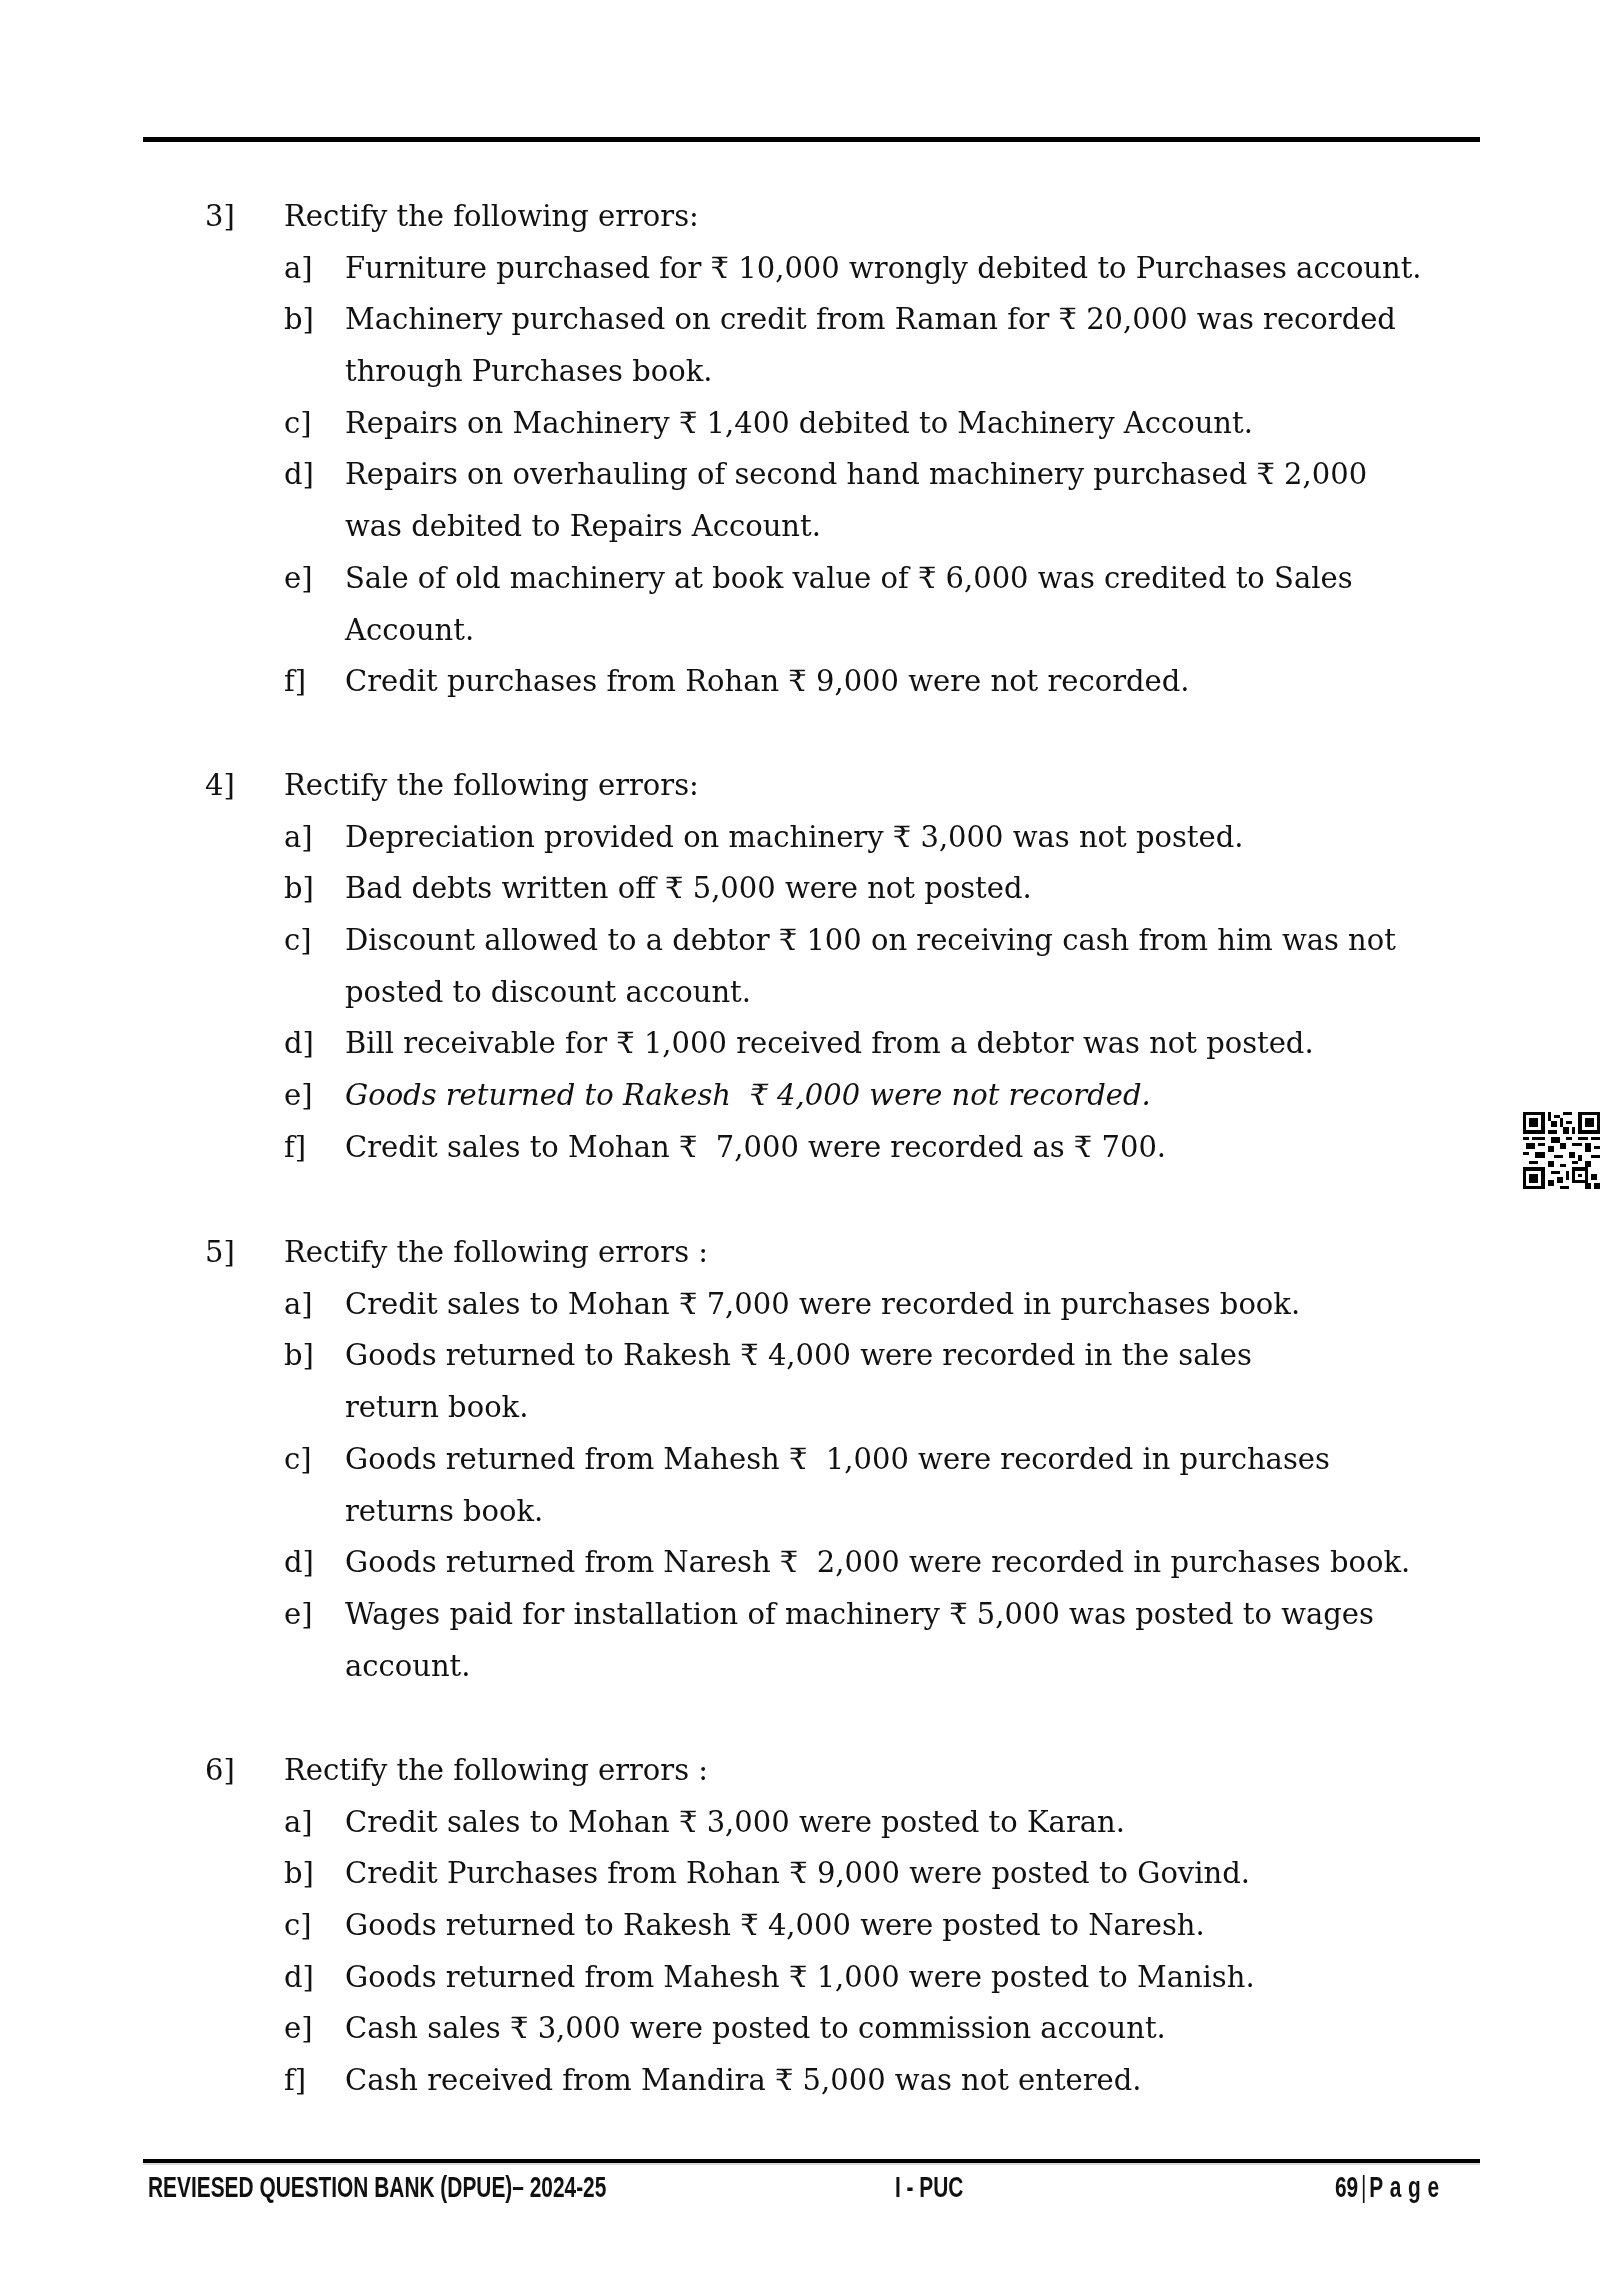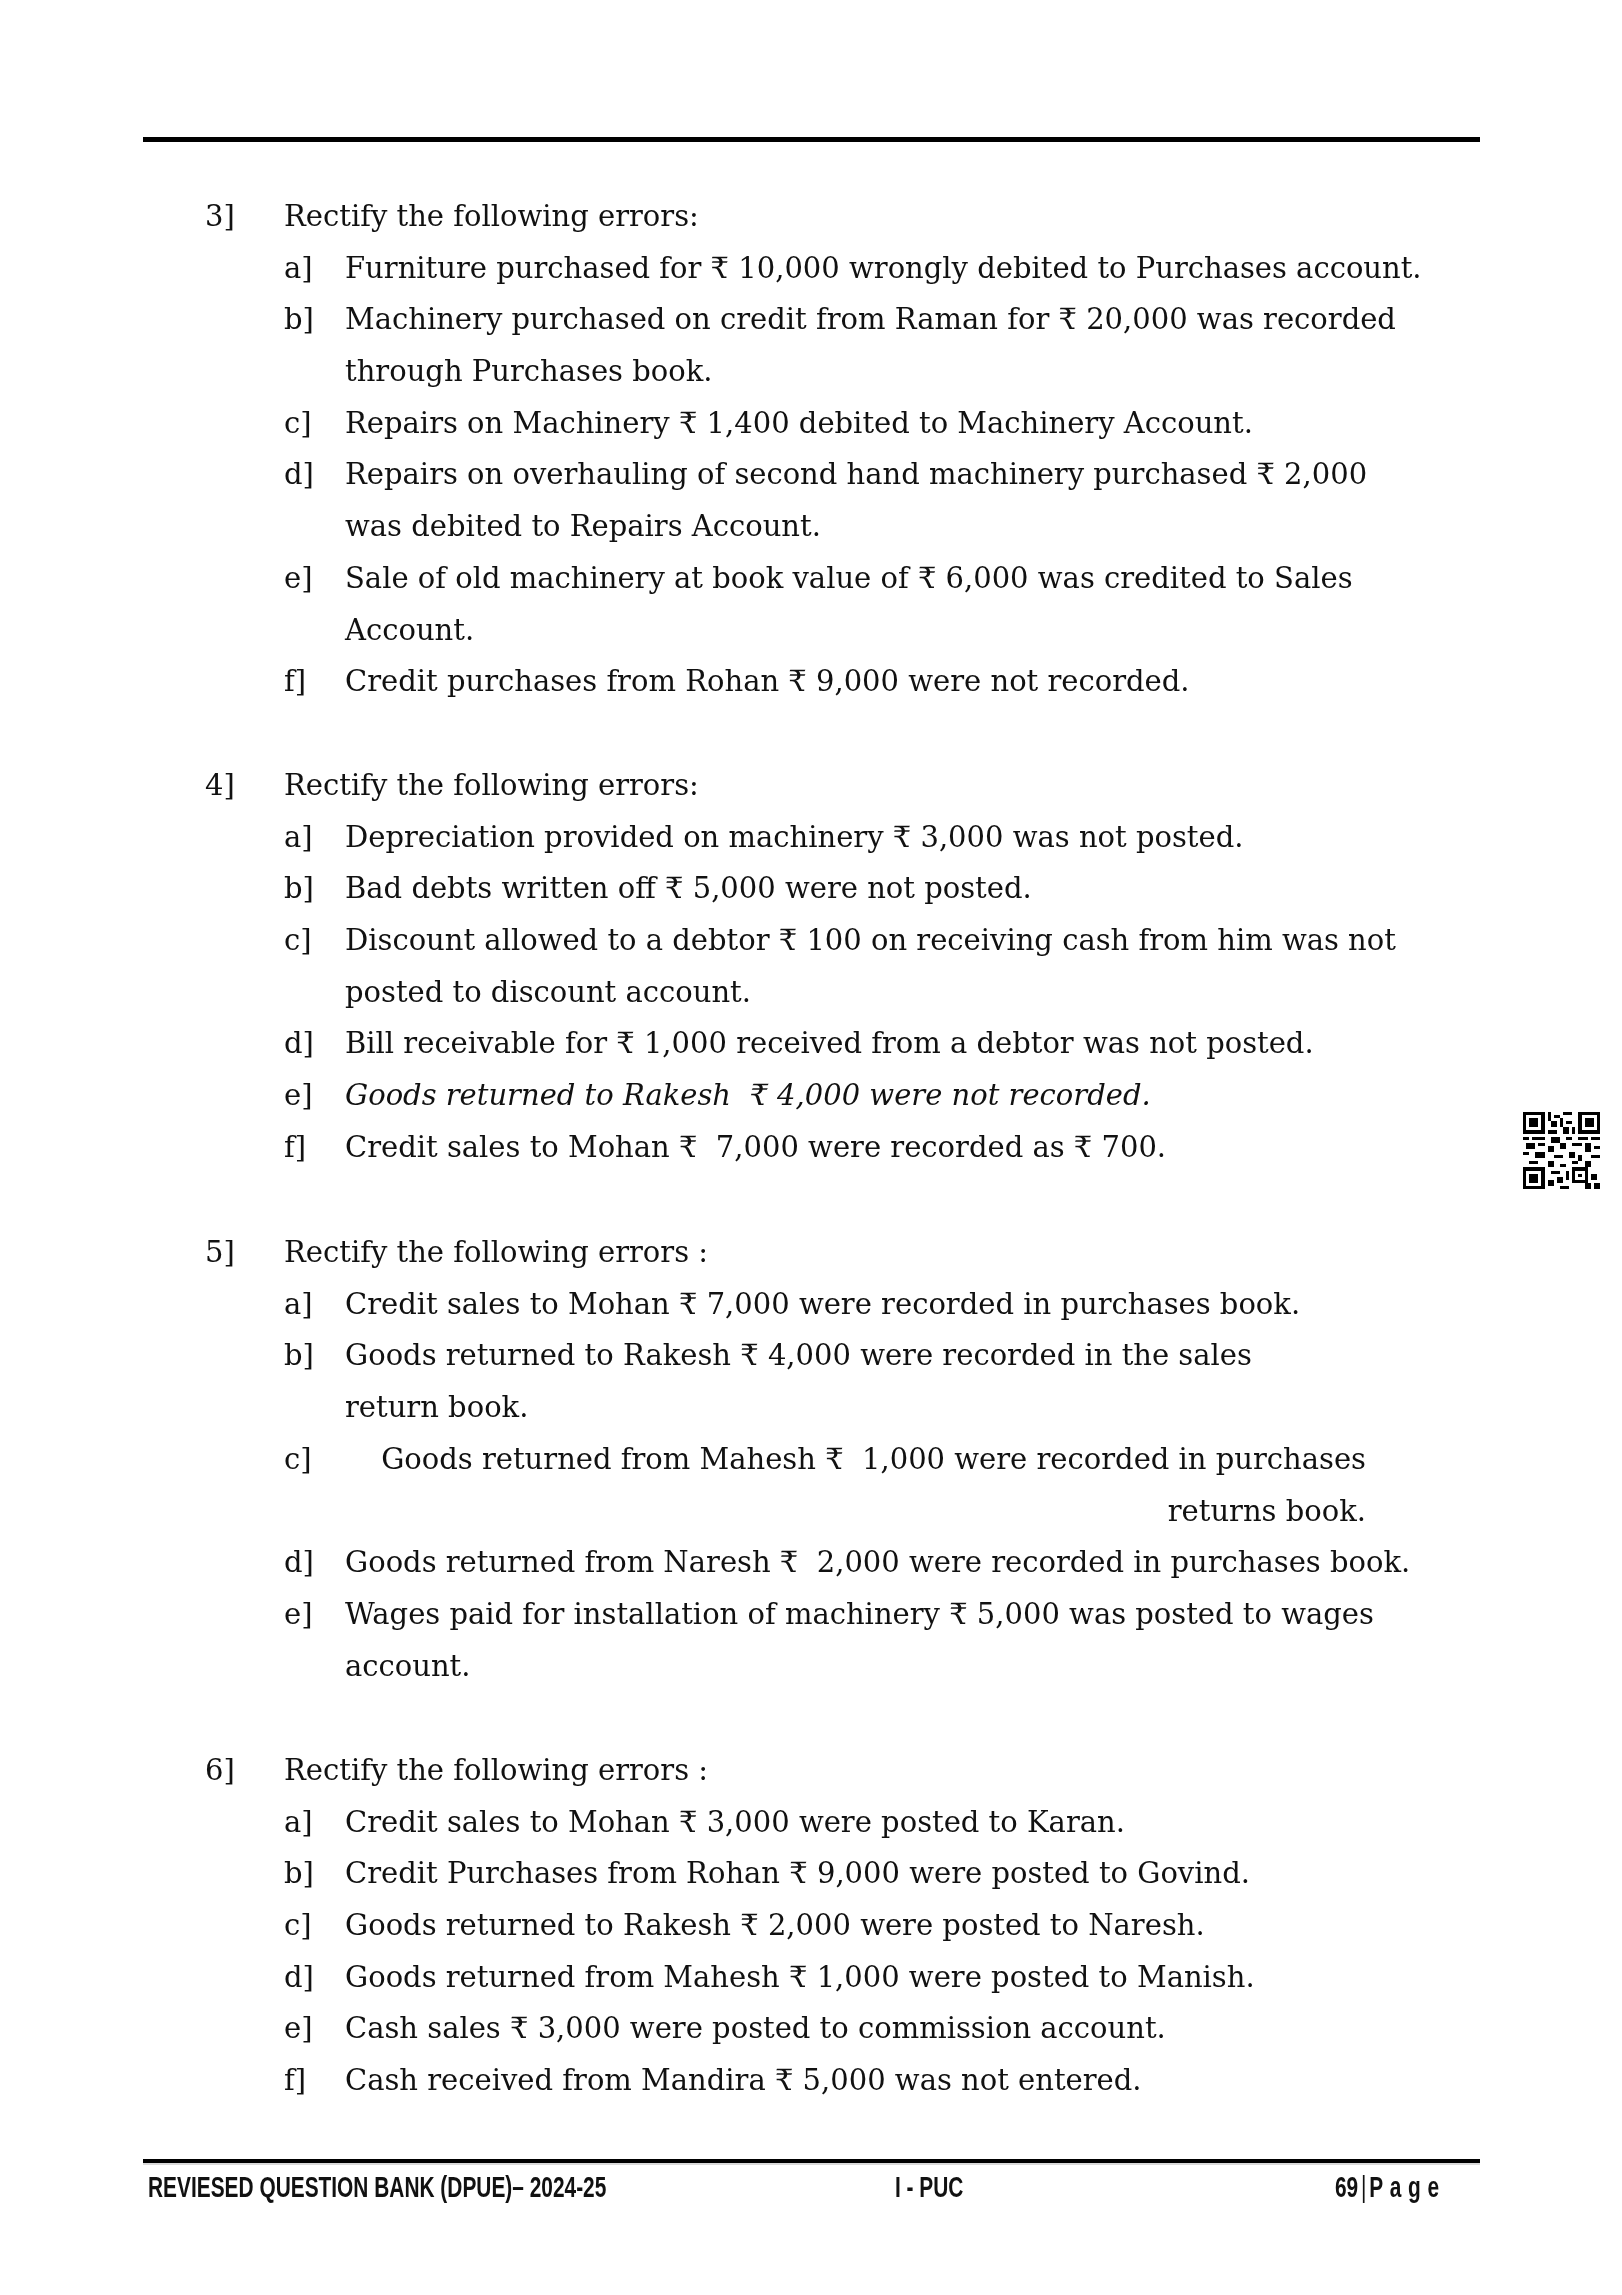--- a/index.html
+++ b/index.html
@@ -95,21 +95,21 @@
     <div class="item" style="top:52px;">
       <span class="ilabel">a]</span>
       <span class="itext">Credit sales to Mohan ₹ 7,000 were recorded in purchases book.</span>
     </div>
     <div class="item" style="top:103px;">
       <span class="ilabel">b]</span>
       <span class="itext" style="width:942px;">Goods returned to Rakesh ₹ 4,000 were recorded in the sales return book.</span>
     </div>
     <div class="item" style="top:207px;">
       <span class="ilabel">c]</span>
-      <span class="itext" style="width:1021px; white-space:pre-wrap;text-align:right;">Goods returned from Mahesh ₹  1,000 were recorded in purchases returns book.</span>
+      <span class="itext" style="width:1021px; white-space:pre-wrap;">Goods returned from Mahesh ₹  1,000 were recorded in purchases returns book.</span>
     </div>
     <div class="item" style="top:310px;">
       <span class="ilabel">d]</span>
       <span class="itext" style="white-space:pre;">Goods returned from Naresh ₹  2,000 were recorded in purchases book.</span>
     </div>
     <div class="item" style="top:362px;">
       <span class="ilabel">e]</span>
       <span class="itext" style="width:1073px;">Wages paid for installation of machinery ₹ 5,000 was posted to wages account.</span>
     </div>
   </div>
@@ -120,21 +120,21 @@
     <div class="item" style="top:52px;">
       <span class="ilabel">a]</span>
       <span class="itext">Credit sales to Mohan ₹ 3,000 were posted to Karan.</span>
     </div>
     <div class="item" style="top:103px;">
       <span class="ilabel">b]</span>
       <span class="itext">Credit Purchases from Rohan ₹ 9,000 were posted to Govind.</span>
     </div>
     <div class="item" style="top:155px;">
       <span class="ilabel">c]</span>
-      <span class="itext">Goods returned to Rakesh ₹ 2,000 were posted to Naresh.</span>
+      <span class="itext">Goods returned to Rakesh ₹ 4,000 were posted to Naresh.</span>
     </div>
     <div class="item" style="top:207px;">
       <span class="ilabel">d]</span>
       <span class="itext">Goods returned from Mahesh ₹ 1,000 were posted to Manish.</span>
     </div>
     <div class="item" style="top:258px;">
       <span class="ilabel">e]</span>
       <span class="itext">Cash sales ₹ 3,000 were posted to commission account.</span>
     </div>
     <div class="item" style="top:310px;">

